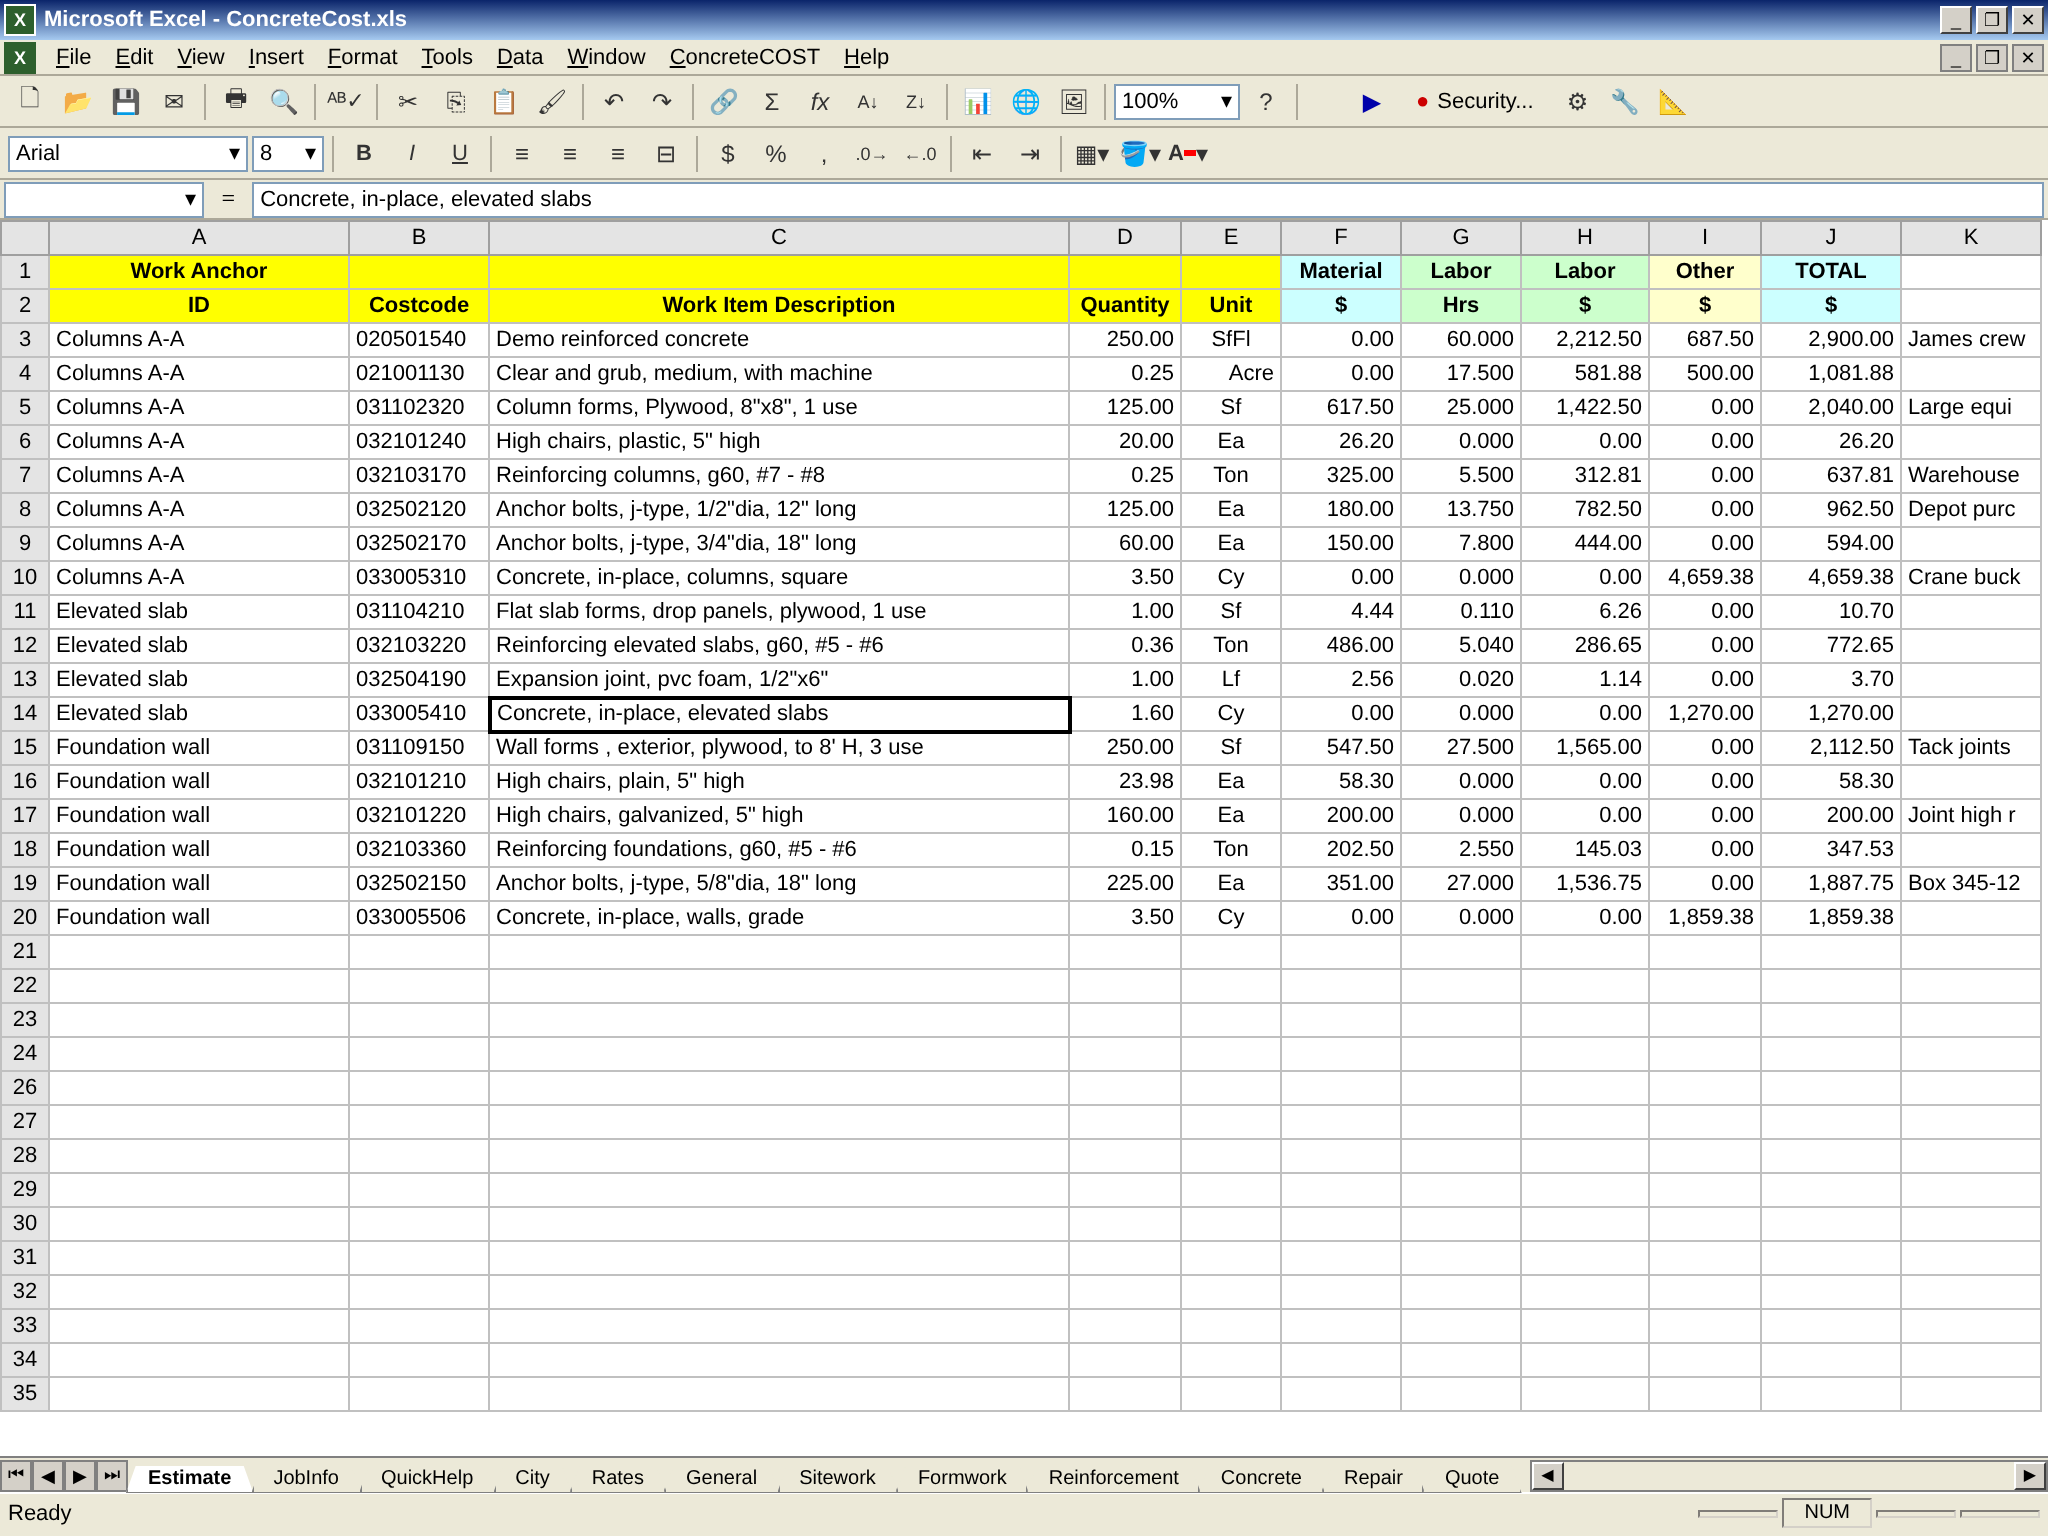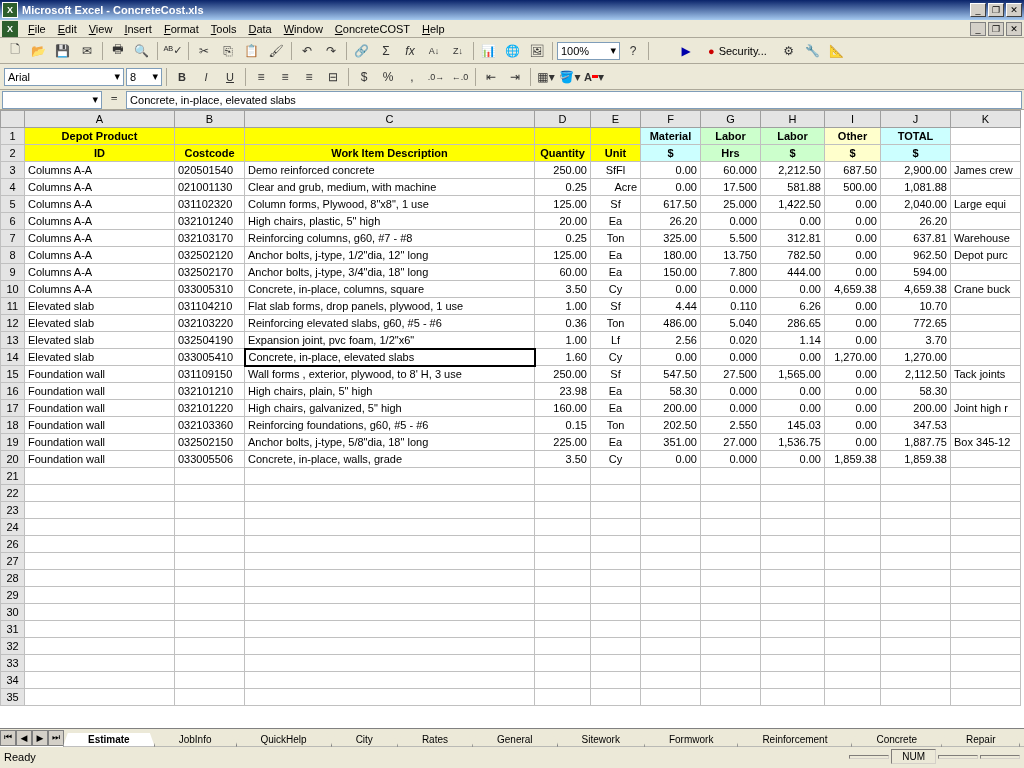--- a/index.html
+++ b/index.html
@@ -34,21 +34,21 @@
 .hdr-yellow { background:#ffff00 !important; font-weight:bold; text-align:center; }
 .hdr-blue { background:#ccffff !important; font-weight:bold; text-align:center; }
 .hdr-green { background:#ccffcc !important; font-weight:bold; text-align:center; }
 .hdr-tan { background:#ffffcc !important; font-weight:bold; text-align:center; }
 .r { text-align:right; }
 .selcell { border:2px solid #000 !important; }
 .tab-strip { height:18px; background:#ece9d8; display:flex; align-items:center; border-top:1px solid #808080; }
 .tab-nav { display:flex; }
 .tab-nav span { width:16px; height:16px; border:1px solid #808080; background:#d4d0c8; display:flex; align-items:center; justify-content:center; font-size:9px; cursor:pointer; }
 .tabs { display:flex; height:18px; align-items:flex-end; }
-.tab { background:#ece9d8; border:1px solid #808080; border-top:none; padding:1px 24px; font-size:10px; cursor:pointer; position:relative; margin-left:-1px; clip-path:polygon(5px 0,calc(100% - 5px) 0,100% 100%,0 100%); }
+.tab { background:#ece9d8; border:1px solid #808080; border-top:none; padding:1px 10px; font-size:10px; cursor:pointer; position:relative; margin-left:-1px; clip-path:polygon(5px 0,calc(100% - 5px) 0,100% 100%,0 100%); }
 .tab.active { background:#fff; font-weight:bold; }
 .hscroll { flex:1; height:16px; background:#d4d0c8; border:1px solid #808080; margin-left:4px; display:flex; }
 .hscroll span { width:16px; background:#d4d0c8; border:1px solid #fff; border-right-color:#404040; border-bottom-color:#404040; font-size:8px; display:flex; align-items:center; justify-content:center; }
 .hscroll .track { flex:1; background:#ece9d8; }
 .statusbar { height:20px; background:#ece9d8; border-top:1px solid #fff; display:flex; align-items:center; padding:0 4px; }
 .statusbar .cell { border:1px inset #d4d0c8; padding:1px 10px; margin-left:2px; font-size:10px; }
 .sec-btn { padding:0 8px; height:20px; border:1px solid transparent; display:flex; align-items:center; gap:4px; cursor:pointer; }
 .color-swatch { display:inline-block; width:8px; height:3px; vertical-align:bottom; }
 </style>
 </head>
@@ -209,21 +209,21 @@
           <th>G</th>
           <th>H</th>
           <th>I</th>
           <th>J</th>
           <th>K</th>
         </tr>
       </thead>
     <tbody id="gridbody">
         <tr>
           <td class="rowhdr">1</td>
-          <td class="hdr-yellow">Depot Product</td>
+          <td class="hdr-yellow">Work Anchor</td>
           <td class="hdr-yellow"></td>
           <td class="hdr-yellow"></td>
           <td class="hdr-yellow"></td>
           <td class="hdr-yellow"></td>
           <td class="hdr-blue">Material</td>
           <td class="hdr-green">Labor</td>
           <td class="hdr-green">Labor</td>
           <td class="hdr-tan">Other</td>
           <td class="hdr-blue">TOTAL</td>
           <td></td>

